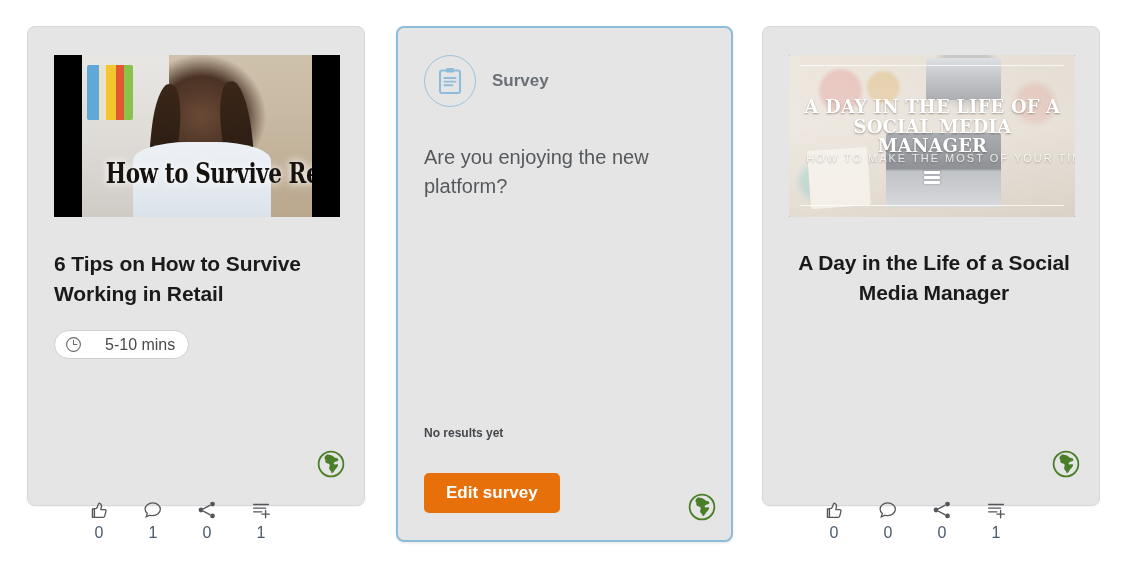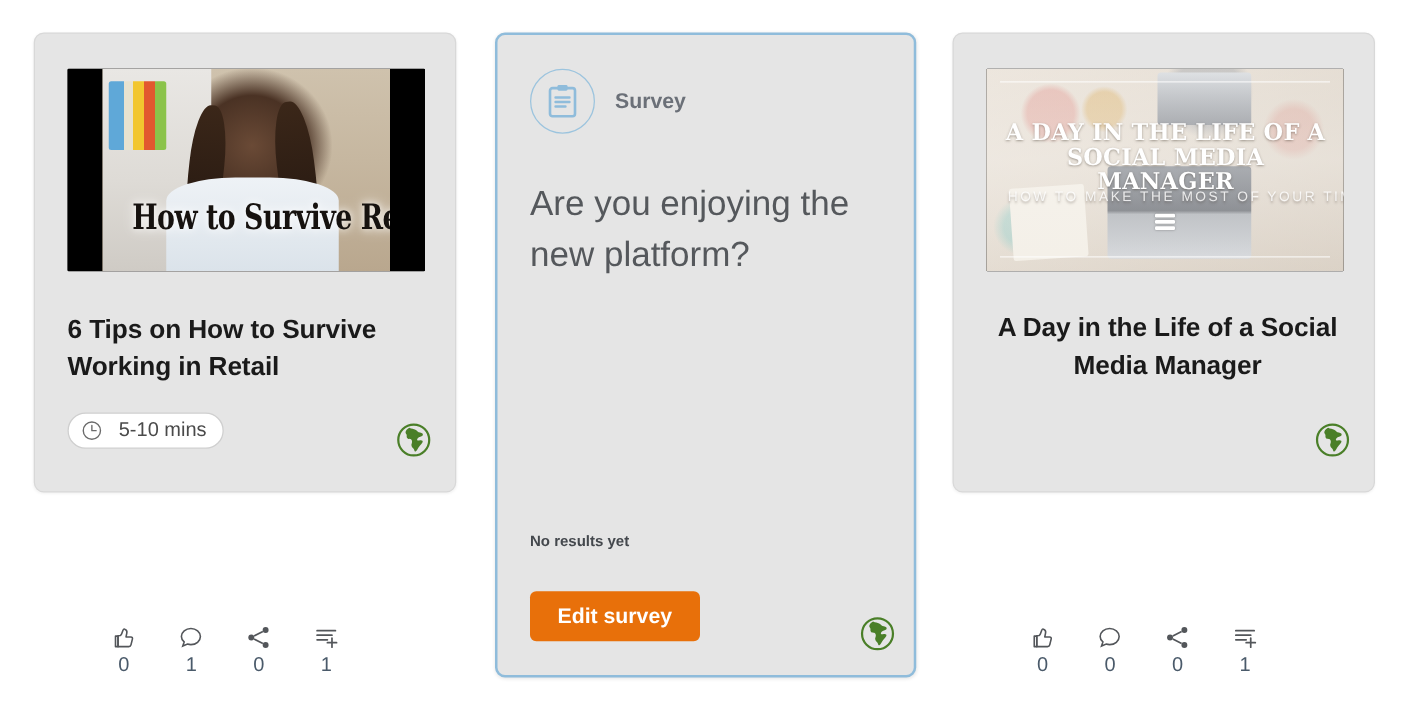--- a/index.html
+++ b/index.html
@@ -23,21 +23,21 @@
   .card {
     position: absolute;
     background: #e5e5e5;
     border: 1px solid #d8d8d8;
     border-radius: 8px;
     box-sizing: border-box;
   }
   .card.content-card {
     top: 26px;
     width: 338px;
-    height: 368px;
+    height: 480px;
     box-shadow: 0 1px 2px rgba(0,0,0,0.05);
   }
   .card-1 { left: 27px; }
   .card-3 { left: 762px; }
 
   .card.survey-card {
     left: 396px;
     top: 26px;
     width: 337px;
     height: 516px;
@@ -209,21 +209,21 @@
   }
   .card-3 .card-title { top: 221px; text-align: center; }
 
   
   .pill {
     position: absolute;
     left: 26px;
     top: 303px;
     display: inline-flex;
     align-items: center;
-    gap: 13px;
+    gap: 23px;
     height: 29px;
     padding: 0 13px 0 10px;
     border: 1px solid #cfcfcf;
     border-radius: 16px;
     background: #fff;
     color: #4a4a4a;
     font-size: 16px;
     box-sizing: border-box;
     white-space: nowrap;
   }
@@ -285,21 +285,21 @@
   .survey-label {
     font-size: 17px;
     font-weight: bold;
     color: #6b7078;
   }
   .survey-question {
     position: absolute;
     left: 26px;
     right: 36px;
     top: 115px;
-    font-size: 28px;
+    font-size: 20px;
     line-height: 1.45;
     color: #55585c;
   }
   .survey-status {
     position: absolute;
     left: 26px;
     top: 398px;
     font-size: 12px;
     font-weight: bold;
     color: #44484d;

